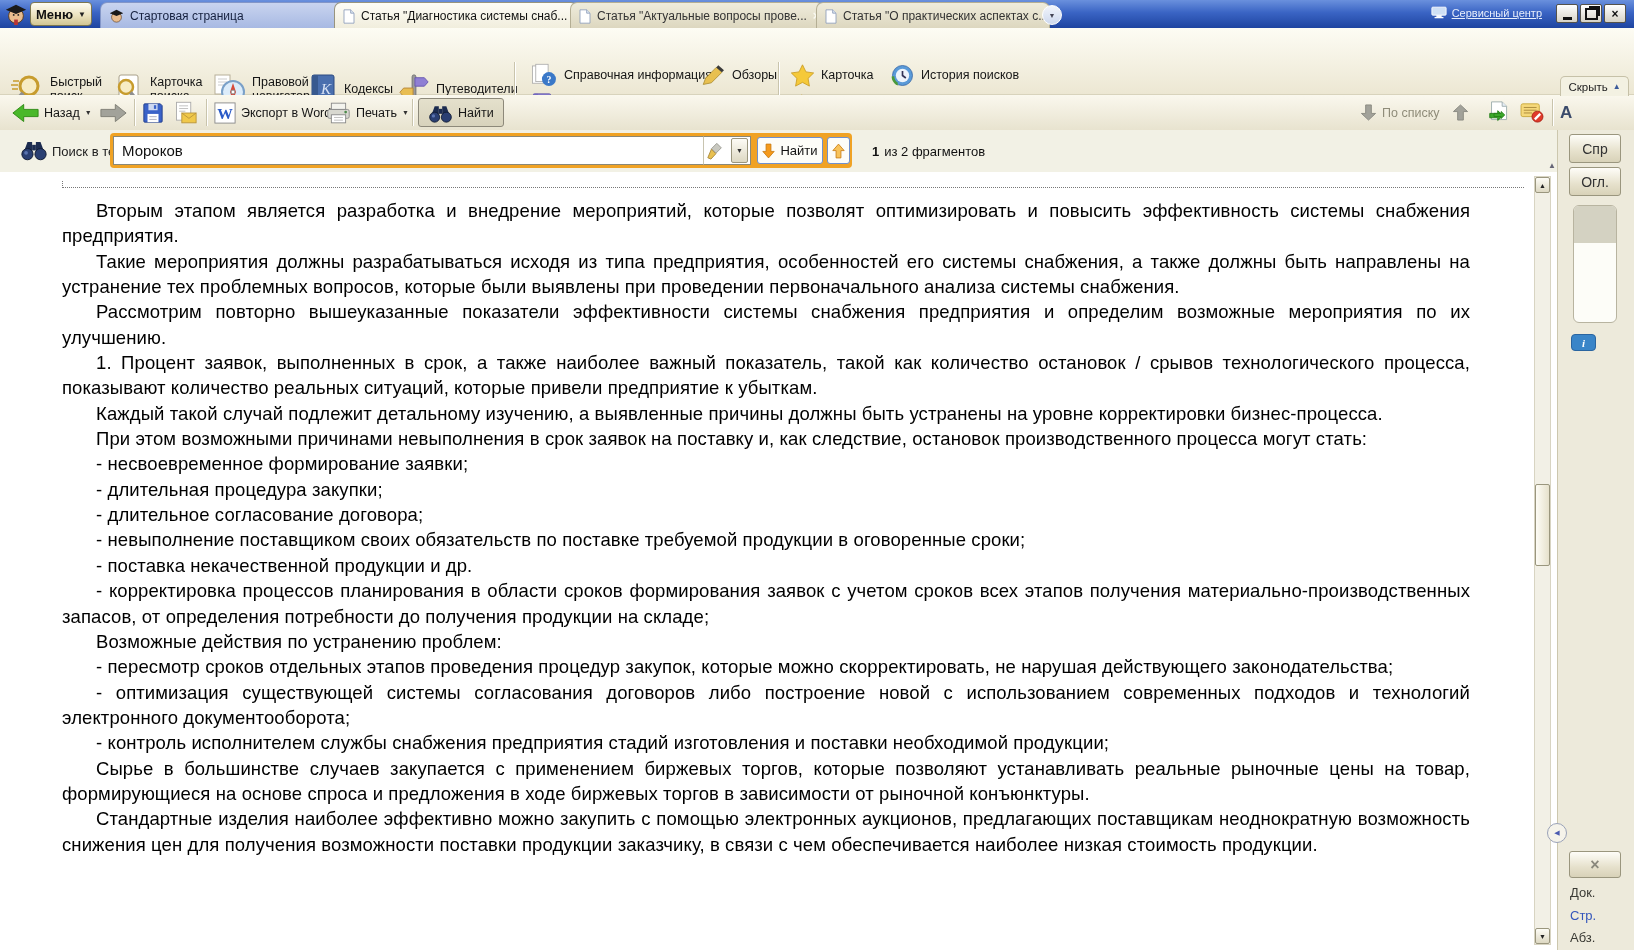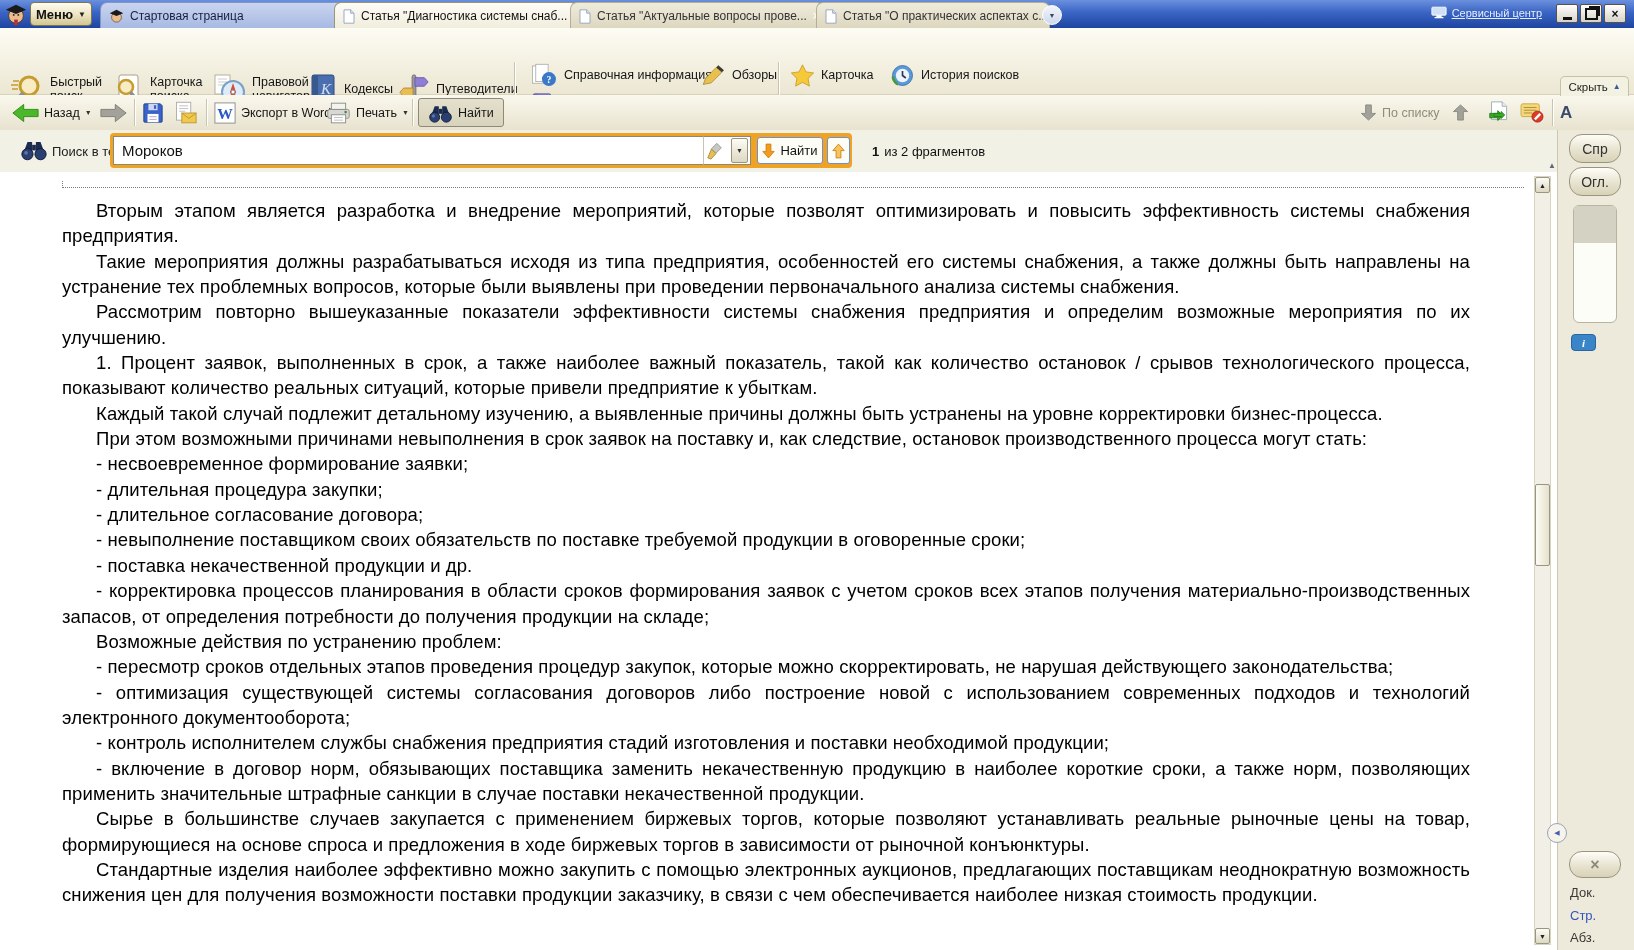--- a/index.html
+++ b/index.html
@@ -107,21 +107,21 @@
     border:1px solid #9a967e;box-sizing:border-box;display:flex;align-items:center;justify-content:center;
     font-size:7px;color:#222;border-radius:2px}
   .sthumb{position:absolute;left:0px;top:307px;width:15px;height:82px;
     background:linear-gradient(90deg,#fdfcf6,#e6e1cc);border:1px solid #9a967e;border-radius:2px;
     box-sizing:border-box}
 
   
   .sidebar{position:absolute;left:1557px;top:130px;width:77px;height:820px;background:#edeadb;
     border-left:1px solid #ccc7ae;box-sizing:border-box}
   .side-btn{position:absolute;left:11px;width:52px;height:29px;background:linear-gradient(#fefdf8,#e6e1cc 60%,#d8d2b8);
-    border:1px solid #9a967e;border-radius:13px;display:flex;align-items:center;justify-content:center;
+    border:1px solid #9a967e;border-radius:3px;display:flex;align-items:center;justify-content:center;
     font-size:14px;color:#333;box-sizing:border-box}
   .mapind{position:absolute;left:15px;top:75px;width:44px;height:118px;background:#fdfdf8;
     border:1px solid #b8b4a0;border-radius:6px;box-sizing:border-box;overflow:hidden}
   .mapind .seg{width:100%;height:37px;background:#d4d2c2}
   .ibtn{position:absolute;left:13px;top:204px;width:25px;height:17px;background:#3a85c8;
     border:1px solid #2a65a0;border-radius:4px;color:#fff;font-size:11px;font-weight:bold;
     font-family:"Liberation Serif",serif;display:flex;align-items:center;justify-content:center;
     font-style:italic;box-sizing:border-box}
   .collapse-circ{position:absolute;left:-11px;top:693px;width:20px;height:20px;border-radius:50%;
     background:#f5f3ea;border:1px solid #9aa2b8;color:#4a5ab0;font-size:7px;display:flex;
@@ -532,21 +532,20 @@
       <p>- несвоевременное формирование заявки;</p>
       <p>- длительная процедура закупки;</p>
       <p>- длительное согласование договора;</p>
       <p>- невыполнение поставщиком своих обязательств по поставке требуемой продукции в оговоренные сроки;</p>
       <p>- поставка некачественной продукции и др.</p>
       <p>- корректировка процессов планирования в области сроков формирования заявок с учетом сроков всех этапов получения материально-производственных запасов, от определения потребности до получения продукции на складе;</p>
       <p>Возможные действия по устранению проблем:</p>
       <p>- пересмотр сроков отдельных этапов проведения процедур закупок, которые можно скорректировать, не нарушая действующего законодательства;</p>
       <p>- оптимизация существующей системы согласования договоров либо построение новой с использованием современных подходов и технологий электронного документооборота;</p>
       <p>- контроль исполнителем службы снабжения предприятия стадий изготовления и поставки необходимой продукции;</p>
-      <p>- включение в договор норм, обязывающих поставщика заменить некачественную продукцию в наиболее короткие сроки, а также норм, позволяющих применить значительные штрафные санкции в случае поставки некачественной продукции.</p>
       <p>Сырье в большинстве случаев закупается с применением биржевых торгов, которые позволяют устанавливать реальные рыночные цены на товар, формирующиеся на основе спроса и предложения в ходе биржевых торгов в зависимости от рыночной конъюнктуры.</p>
       <p>Стандартные изделия наиболее эффективно можно закупить с помощью электронных аукционов, предлагающих поставщикам неоднократную возможность снижения цен для получения возможности поставки продукции заказчику, в связи с чем обеспечивается наиболее низкая стоимость продукции.</p>
     </div>
   </div>
 
   <div class="vscroll">
     <div class="sbtn" style="top:0">▲</div>
     <div class="sthumb"></div>
     <div class="sbtn" style="bottom:0">▼</div>
   </div>

